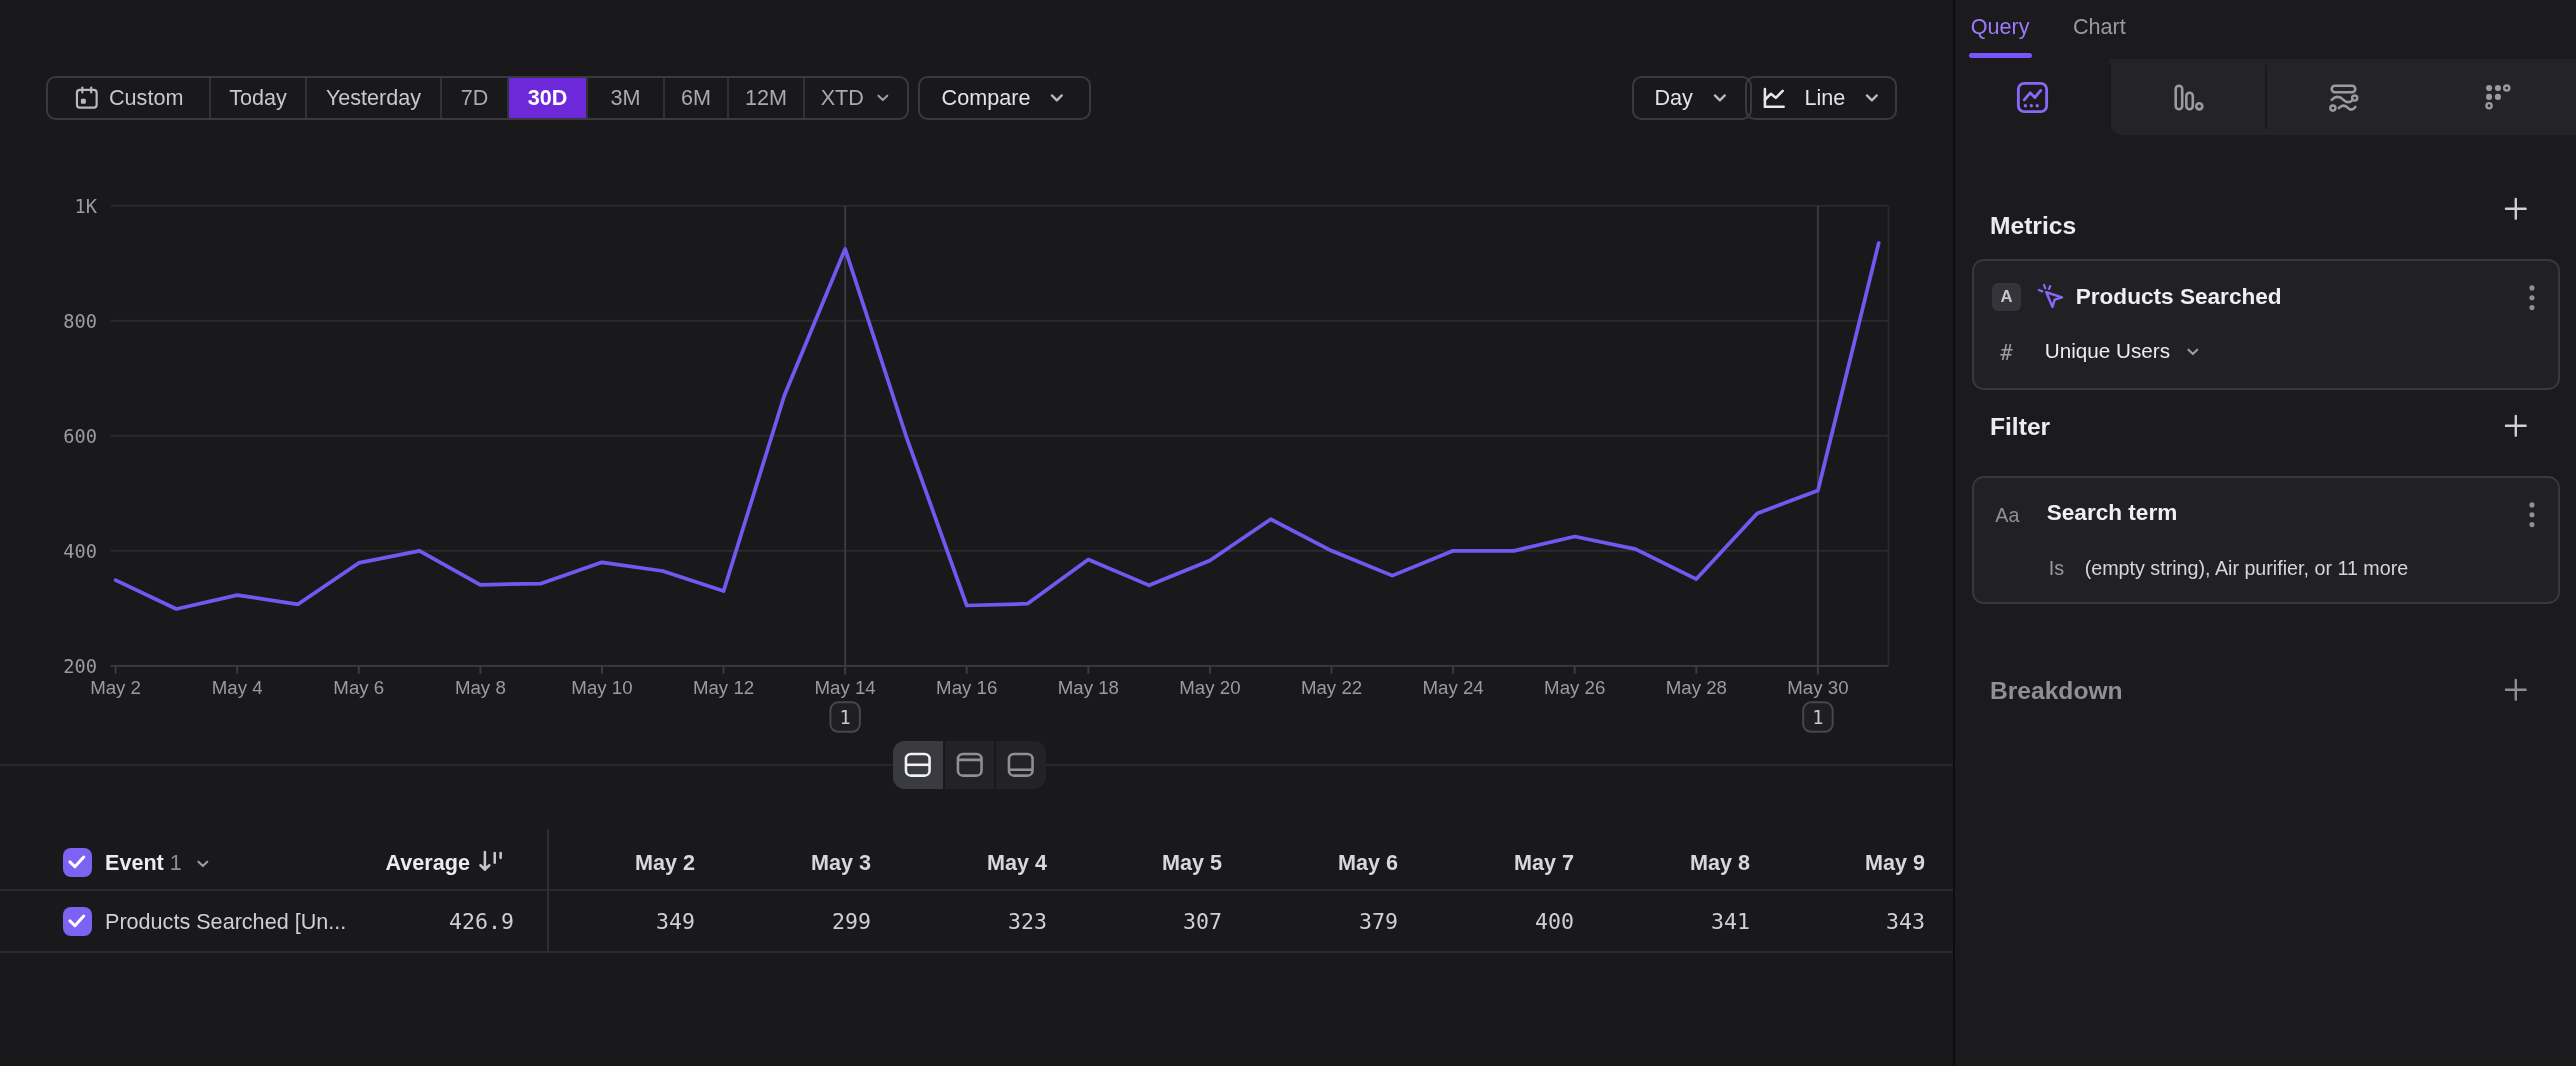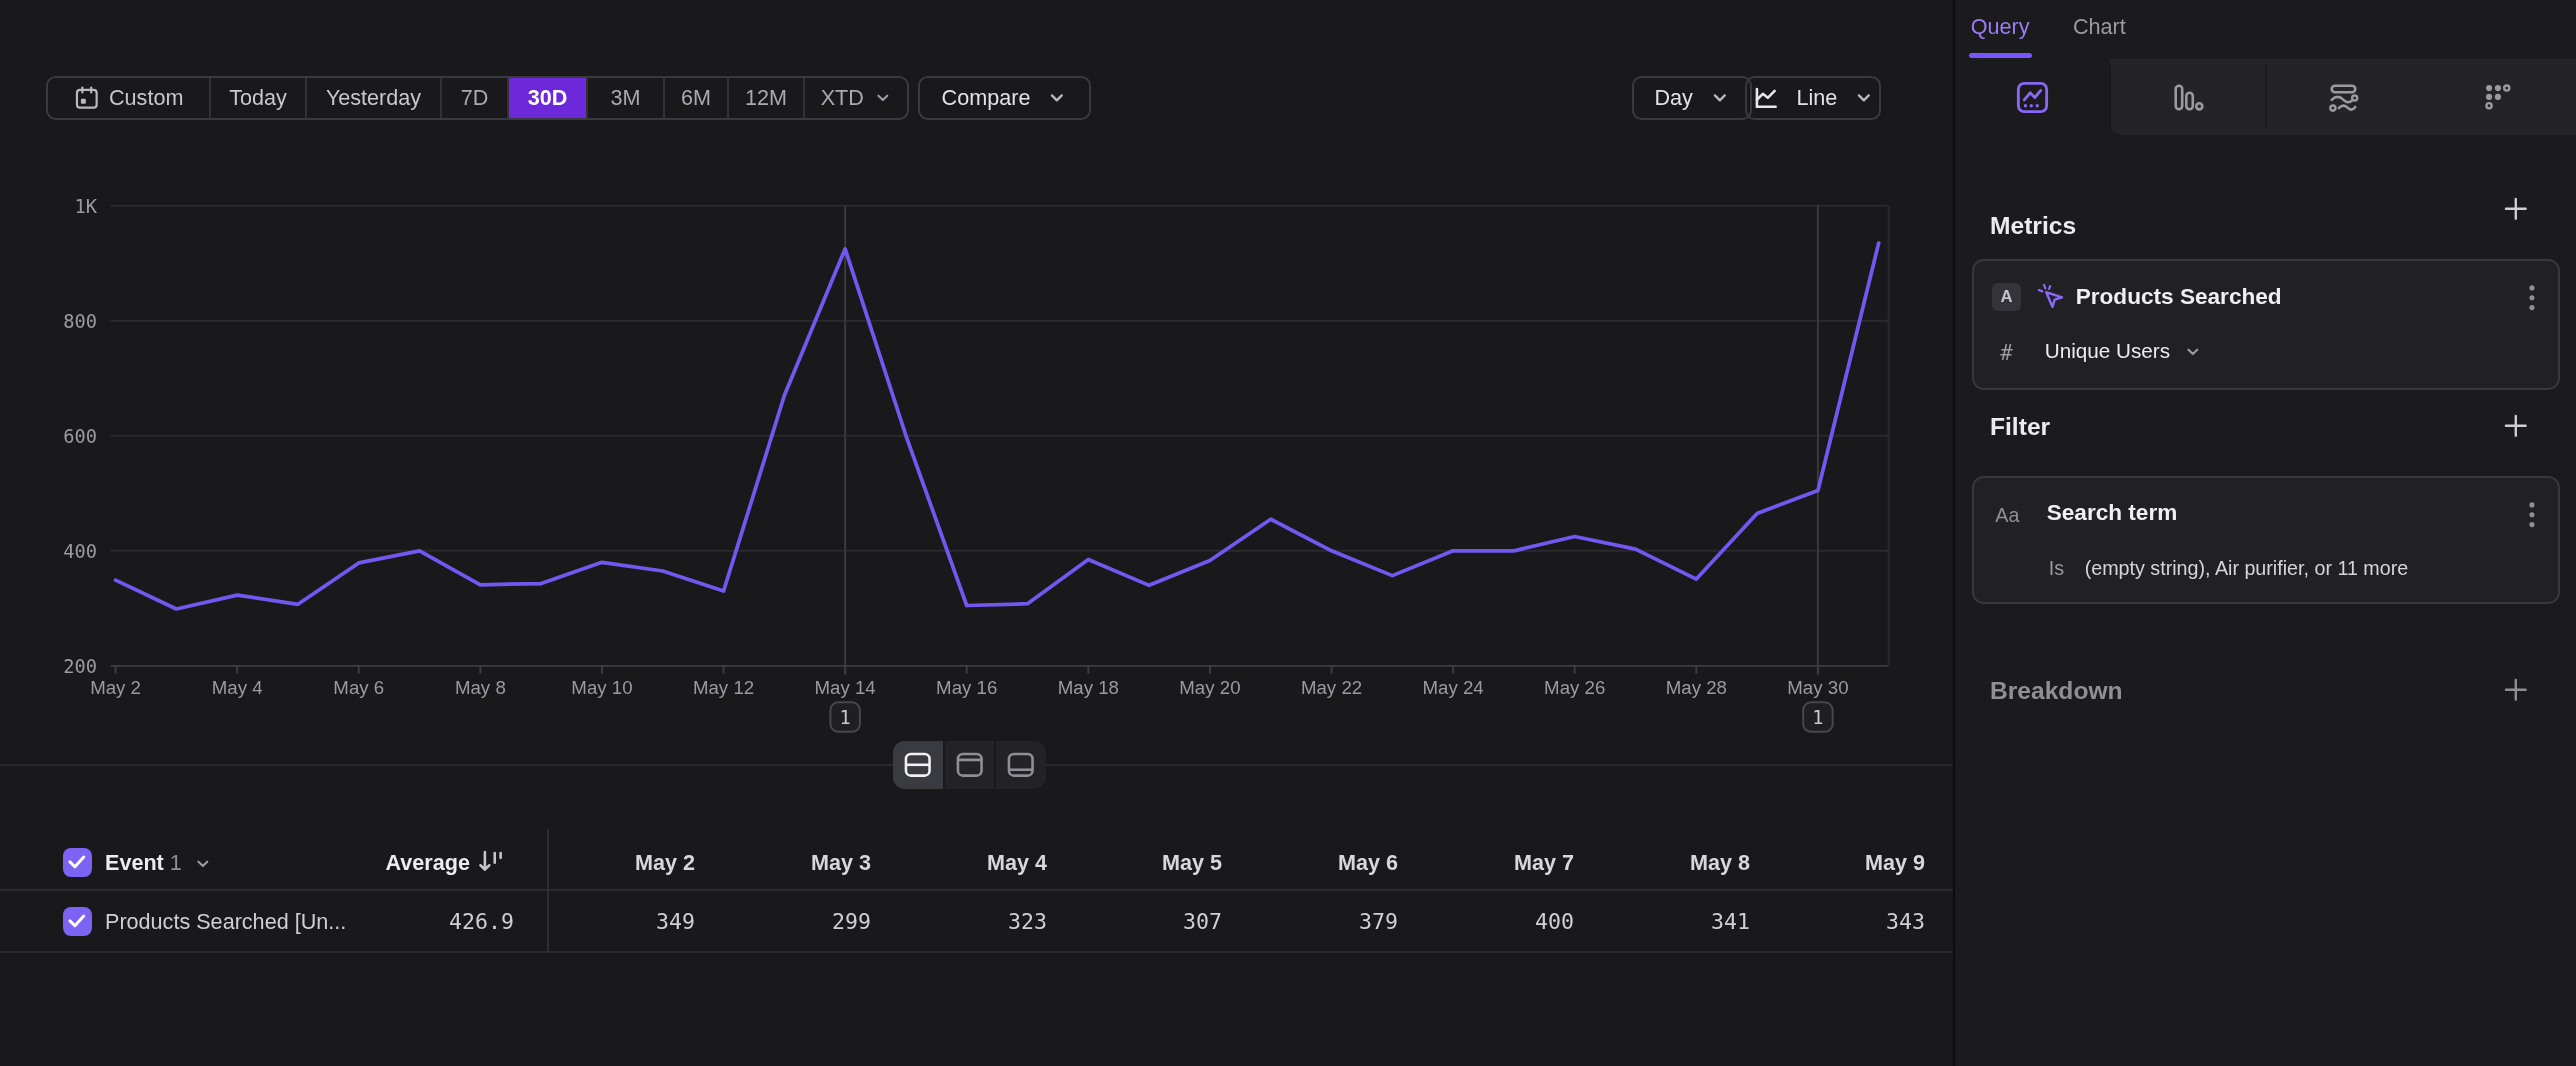--- a/index.html
+++ b/index.html
@@ -16,21 +16,21 @@
        background:transparent;cursor:pointer;white-space:nowrap;}
   .range-item:last-child{border-right:none;}
   .range-item.bright{color:#c7c7cc;}
   .range-item.selected{background:#6d28d9;color:#ffffff;font-weight:bold;}
   .tbtn{display:flex;align-items:center;justify-content:center;gap:17px;height:44px;
        border:2px solid #39393e;border-radius:9.8px;box-sizing:border-box;background:transparent;
        font-size:21.6px;color:#e3e3e7;font-family:"Liberation Sans",sans-serif;cursor:pointer;padding:0 21.6px;}
   .tbtn svg{flex:0 0 auto;}
   #compare-btn{position:absolute;left:918px;top:0;}
   #granularity-btn{position:absolute;left:1632px;top:0;width:120px;}
-  #charttype-btn{position:absolute;left:1745px;top:0;width:136px;}
+  #charttype-btn{position:absolute;left:1745px;top:0;width:152px;}
 
   
   .legend{position:absolute;left:110px;top:164px;width:1779px;display:flex;align-items:center;
        justify-content:center;gap:13.8px;font-size:20.7px;color:#c9c9ce;}
   .legend .swatch{width:19.7px;height:19.7px;border-radius:4.9px;display:inline-block;}
   #chart-svg{position:absolute;left:0;top:128px;}
 
   
   .section-divider{position:absolute;left:0;top:764px;width:1953px;height:2px;background:#28282b;}
   .layout-toggle{position:absolute;left:893px;top:741px;width:153px;height:48px;background:#232327;

